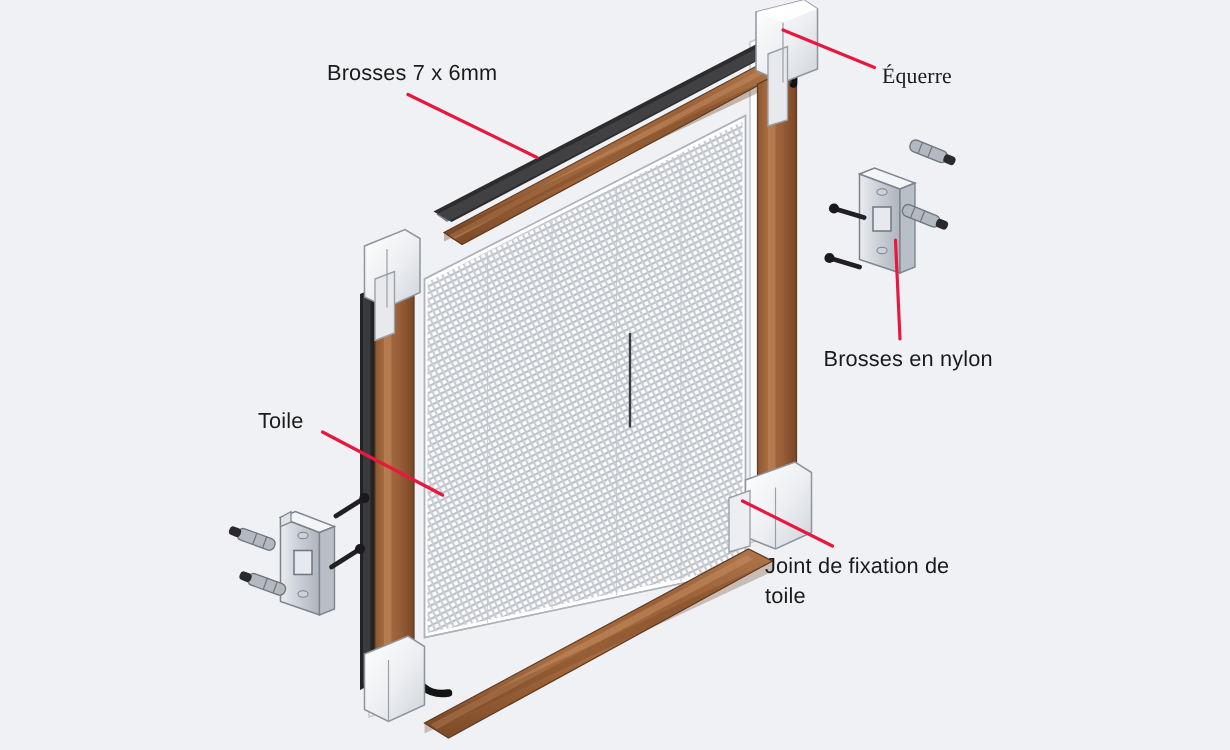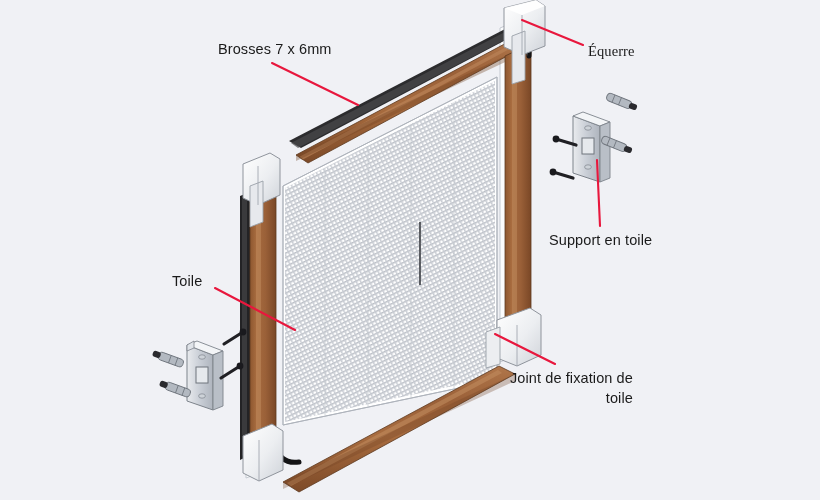--- a/index.html
+++ b/index.html
@@ -13,21 +13,21 @@
   #stage{position:absolute;left:0;top:0;width:820px;height:424px;}
   svg.layer{position:absolute;left:0;top:0;width:820px;height:500px;}
   .lbl{
     position:absolute;
     color:#1a1a1a;
     font-size:14.5px;
     line-height:1.35;
     white-space:pre-line;
     letter-spacing:.1px;
   }
-  .lbl.center{text-align:right;}
+  .lbl.center{text-align:left;}
 </style>
 </head>
 <body>
 
 <div id="stage">
 
   <svg class="layer" viewBox="0 0 820 500">
     <defs>
       <pattern id="meshpat" width="4" height="4" patternUnits="userSpaceOnUse" patternTransform="rotate(-26)">
         <rect width="4" height="4" fill="#ffffff"></rect>
@@ -208,18 +208,18 @@
   <svg class="layer" id="leaders">
       <line x1="272" y1="63" x2="358" y2="105" stroke="#e8173d" stroke-width="2.1" stroke-linecap="round"></line>
       <line x1="583" y1="45" x2="522" y2="20" stroke="#e8173d" stroke-width="2.1" stroke-linecap="round"></line>
       <line x1="600" y1="226" x2="597" y2="160" stroke="#e8173d" stroke-width="2.1" stroke-linecap="round"></line>
       <line x1="215" y1="288" x2="295" y2="330" stroke="#e8173d" stroke-width="2.1" stroke-linecap="round"></line>
       <line x1="555" y1="364" x2="495" y2="334" stroke="#e8173d" stroke-width="2.1" stroke-linecap="round"></line>
     </svg>
 
   <div class="lbl" style="left: 218px; top: 40px;">Brosses 7 x 6mm</div>
   <div class="lbl" style="left: 588px; top: 42px; font-family: Liberation Serif, serif;">Équerre</div>
-  <div class="lbl" style="left: 549px; top: 231px;">Support en toile</div>
+  <div class="lbl" style="left: 549px; top: 231px;">Brosses en nylon</div>
   <div class="lbl" style="left: 172px; top: 272px;">Toile</div>
   <div class="lbl center" style="left: 510px; top: 369px;">Joint de fixation de
 toile</div>
 
 </div>
 
 </body></html>

